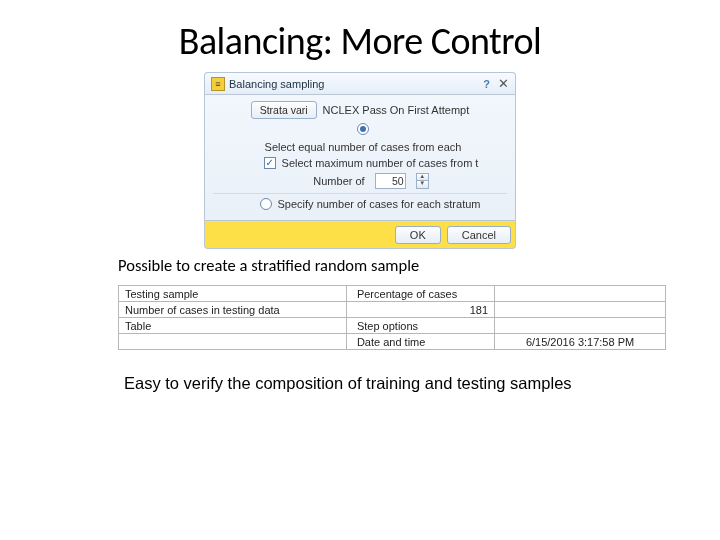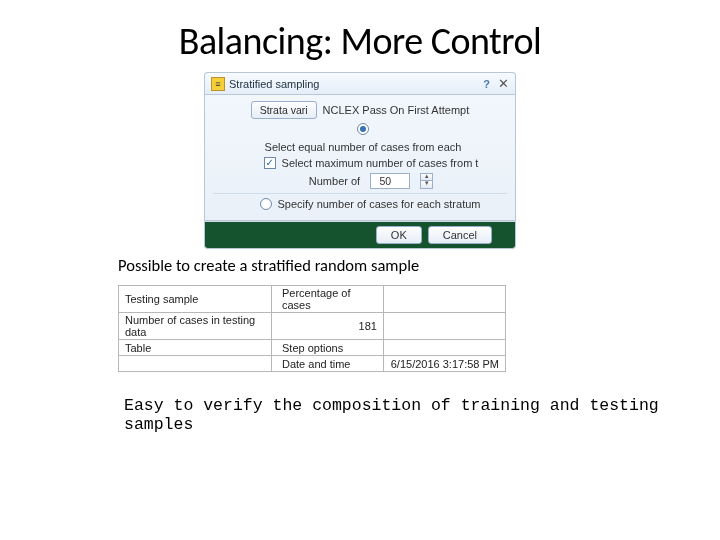--- a/index.html
+++ b/index.html
@@ -71,99 +71,99 @@
   .radio {
     border:1px solid #6d89aa; border-radius:50%; background:#fff;
     display:flex; align-items:center; justify-content:center;
   }
   .radio .dot { width:6px; height:6px; border-radius:50%; background:#3a71b8; }
   .check {
     border:1px solid #6d89aa; background:#fff; font-size:10px; line-height:10px;
     color:#2567b0; text-align:center;
   }
   .num-input {
-    width:40px; height:16px;
+    width:31px; height:16px;
     border:1px solid #9cb0c8;
     background:#fff;
     font-size:10.5px;
-    text-align:right; padding-right:18px;
+    text-align:right; padding-right:1px;
     display:inline-flex; align-items:center; justify-content:flex-end;
   }
   .spinner { display:flex; flex-direction:column; }
   .spin-btn {
     width:13px; height:8px;
     border:1px solid #9cb0c8;
     background:linear-gradient(#fdfdfd,#e2e9f2);
     font-size:6px; line-height:5px; text-align:center; color:#555;
   }
   .spin-btn + .spin-btn { border-top:none; }
 
   .divider { height:1px; background:#cfdbe8; margin:4px 0; }
 
   .dialog-footer {
-    background:#14532d;
+    background:#fde047;
     border:1px solid #b8c6d6;
     border-top-color:#cfdbe8;
     border-radius: 0 0 4px 4px;
-    padding:4px 23px;
+    padding:4px 4px;
     display:flex;
     justify-content:flex-end;
     gap:6px;
   }
   .footer-btn {
     background:linear-gradient(#fdfdfd,#e7eef7);
     border:1px solid #99aecb;
     border-radius:3px;
     font-size:11px;
     padding:2px 14px;
   }
 
   .caption {
     font-family: Calibri, sans-serif;
     font-size: 16.5px;
     margin-left: 118px;
     margin-top: 6px;
   }
 
   
-  .table-wrap { margin: 10px 0 0 118px; width: 388px; }
+  .table-wrap { margin: 10px 0 0 118px; width: 548px; }
   table.grid {
     border-collapse: collapse;
     width:100%;
     font-size:11px;
     color:#222;
   }
   table.grid td {
     border:1px solid #b7b7b7;
     padding: 1px 6px;
     height:16px;
     background:#fff;
   }
   table.grid td.key { width:200px; text-align:left; }
   table.grid td.val { text-align:right; width:130px;padding-left:10px; }
-  table.grid td.extra { text-align:right; width:150px;margin-top:39px; }
+  table.grid td.extra { text-align:center; width:150px;margin-top:39px; }
 
   .caption2 {
-    font-family: Liberation Mono, monospace;
+    font-family: Liberation Sans, sans-serif;
     font-size: 16.5px;
     margin-left: 124px;
     margin-top: 24px;
   }
 
 </style>
 </head>
 <body>
 
 <div class="slide-title">Balancing: More Control</div>
 
 <div class="dialog-wrap">
   <div class="dialog">
     <div class="titlebar">
       <span class="strat-icon">≡</span>
-      <span class="titlebar-title">Stratified sampling</span>
+      <span class="titlebar-title">Balancing sampling</span>
       <span class="title-help">?</span>
       <span class="title-close">✕</span>
     </div>
     <div class="dialog-body">
       <div class="row">
         <span class="btn-strata">Strata vari</span>
         <span class="field-val">NCLEX Pass On First Attempt</span>
       </div>
       <div class="row" style="margin-left:6px;flex-direction:column;">
         <span class="radio">

